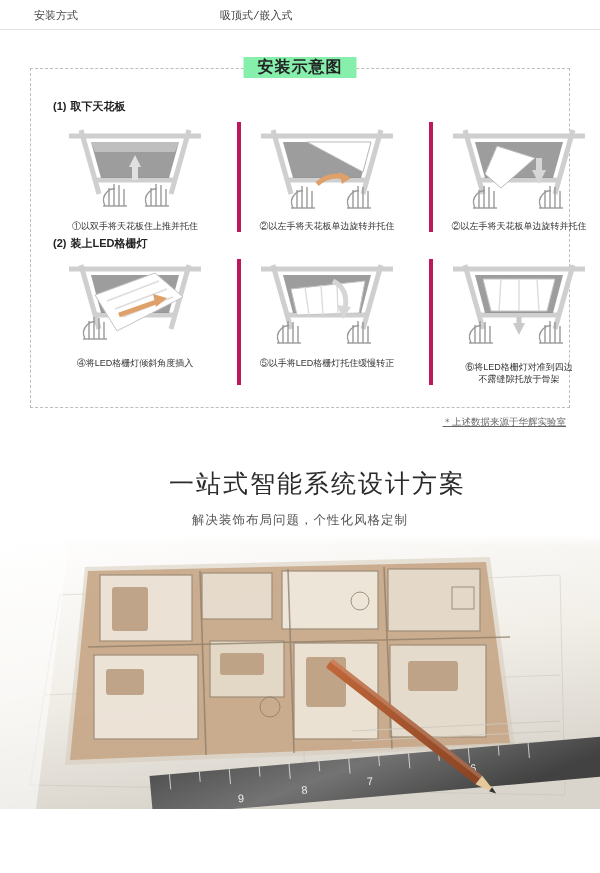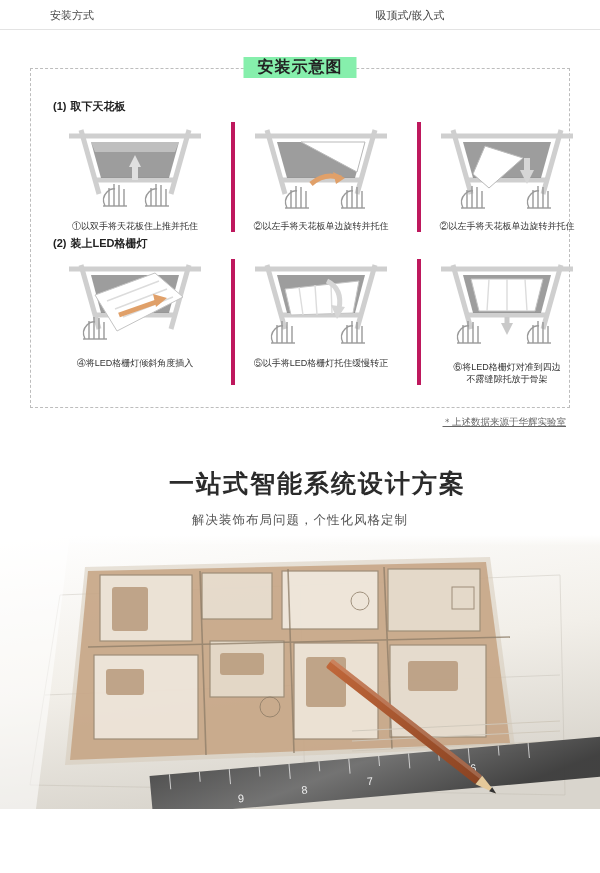--- a/index.html
+++ b/index.html
@@ -14,22 +14,22 @@
   .page { position: relative; width: 600px; height: 873px; background:#fff; }
 
   
   .spec-row {
     display: flex;
     align-items: center;
     padding: 8px 0 6px 0;
     font-size: 11px;
     color: #444;
   }
-  .spec-label { width: 160px; padding-left: 50px; }
-  .spec-value { flex: 1; text-align: center; padding-left: 60px; }
+  .spec-label { width: 160px; padding-left: 34px; }
+  .spec-value { flex: 1; text-align: left; padding-left: 60px; font-family: Liberation Mono, monospace; }
 
   .spec-divider {
     height: 1px;
     background: #e3e3e3;
     margin: 0 0 0 0;
   }
 
   
   .panel-wrap { padding: 16px 30px 0 30px; }
   .panel {
@@ -56,21 +56,21 @@
   .step-head {
     font-size: 11px;
     font-weight: bold;
     color: #222;
     margin: 4px 0 8px 4px;
   }
   .step-head .num { margin-right: 4px; }
 
   .figs {
     display: flex;
-    gap: 10px;
+    gap: 16px;
   }
   .fig {
     flex: 1;
     position: relative;
     padding: 0 6px;
   }
   .fig + .fig { border-left: 4px solid #be185d; }
   .fig-canvas {
     height: 92px;
     position: relative;
@@ -100,21 +100,21 @@
   .banner {
     position: relative;
     margin-top: 28px;
     height: 352px;
     overflow: hidden;
     background: #fff;
   }
   .banner-title {
     text-align: center;
     font-size: 25px;
-    font-weight: bold;
+    font-weight: normal;
     color: #2b2b2b;
     letter-spacing: 2px;
     padding-top: 10px;
     padding-left: 35px;
   }
   .banner-sub {
     text-align: center;
     font-size: 12.5px;
     color: #555;
     margin-top: 12px;

